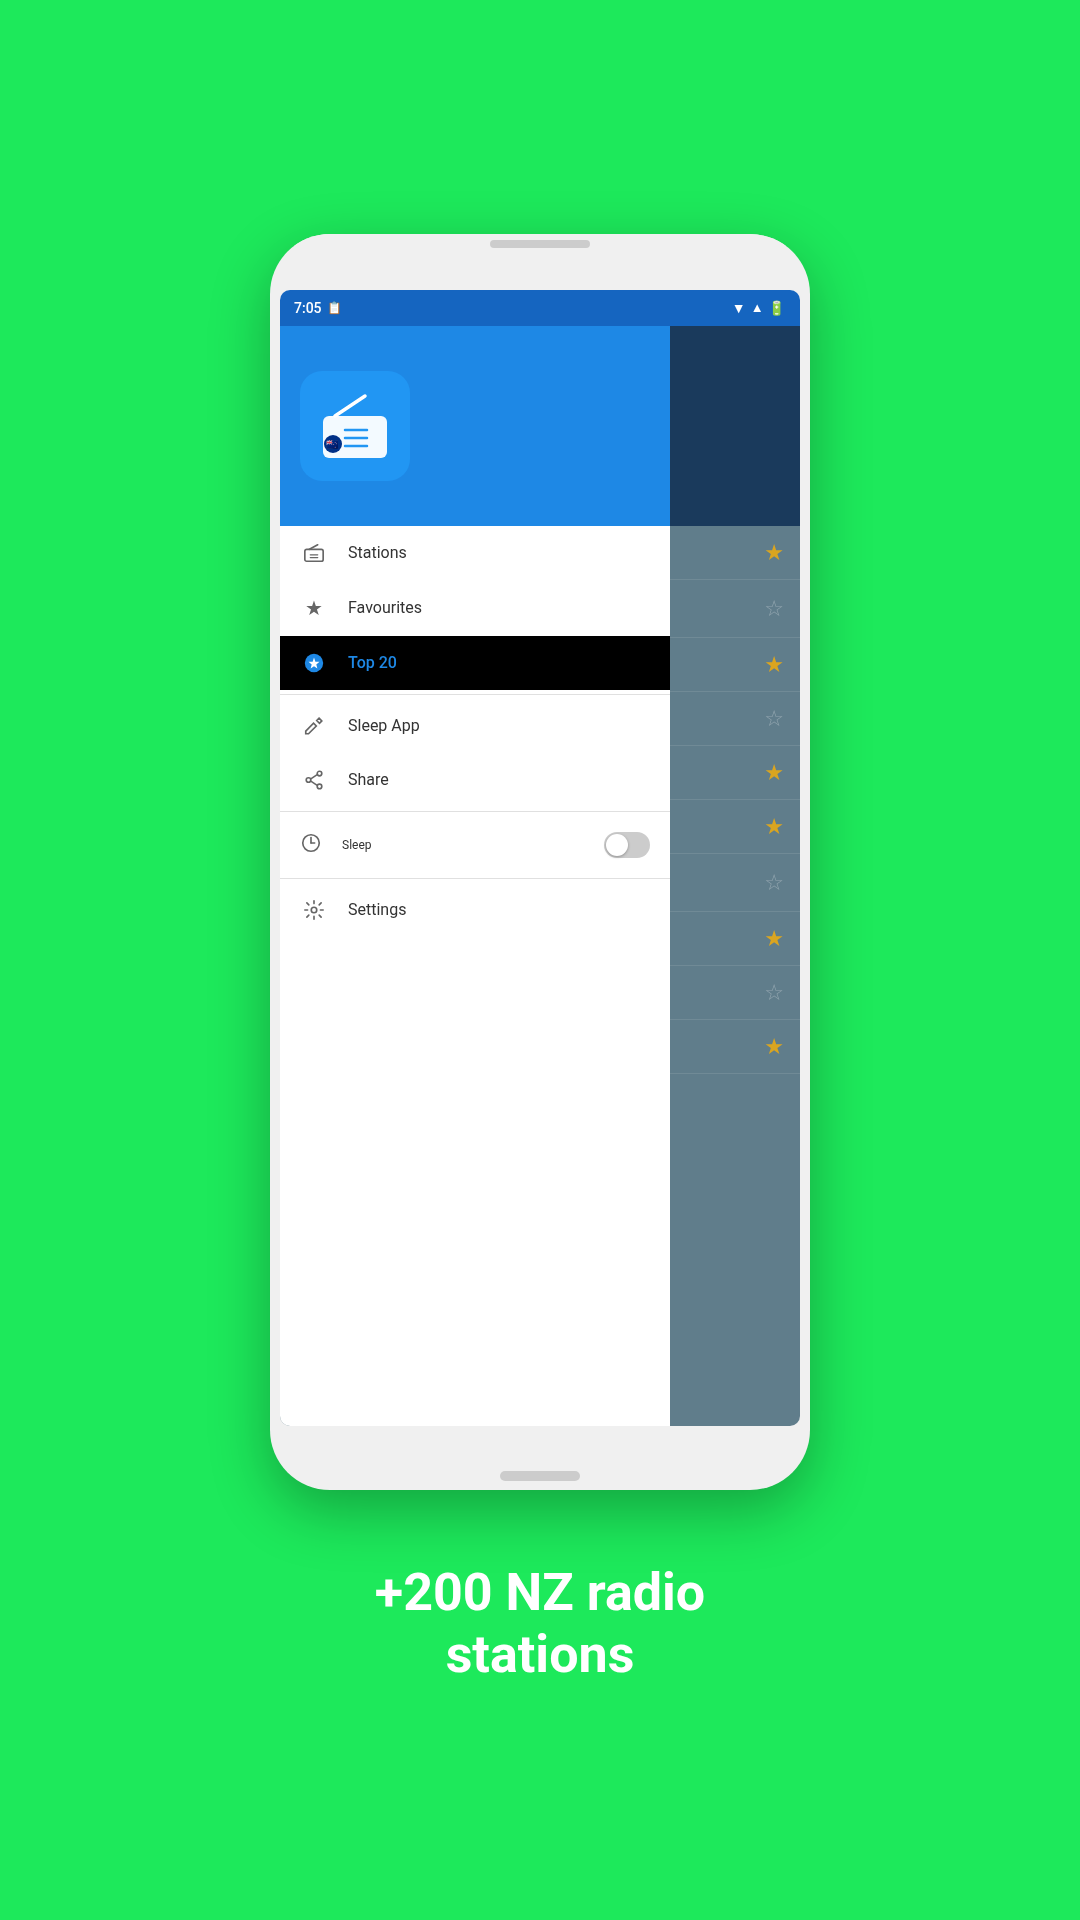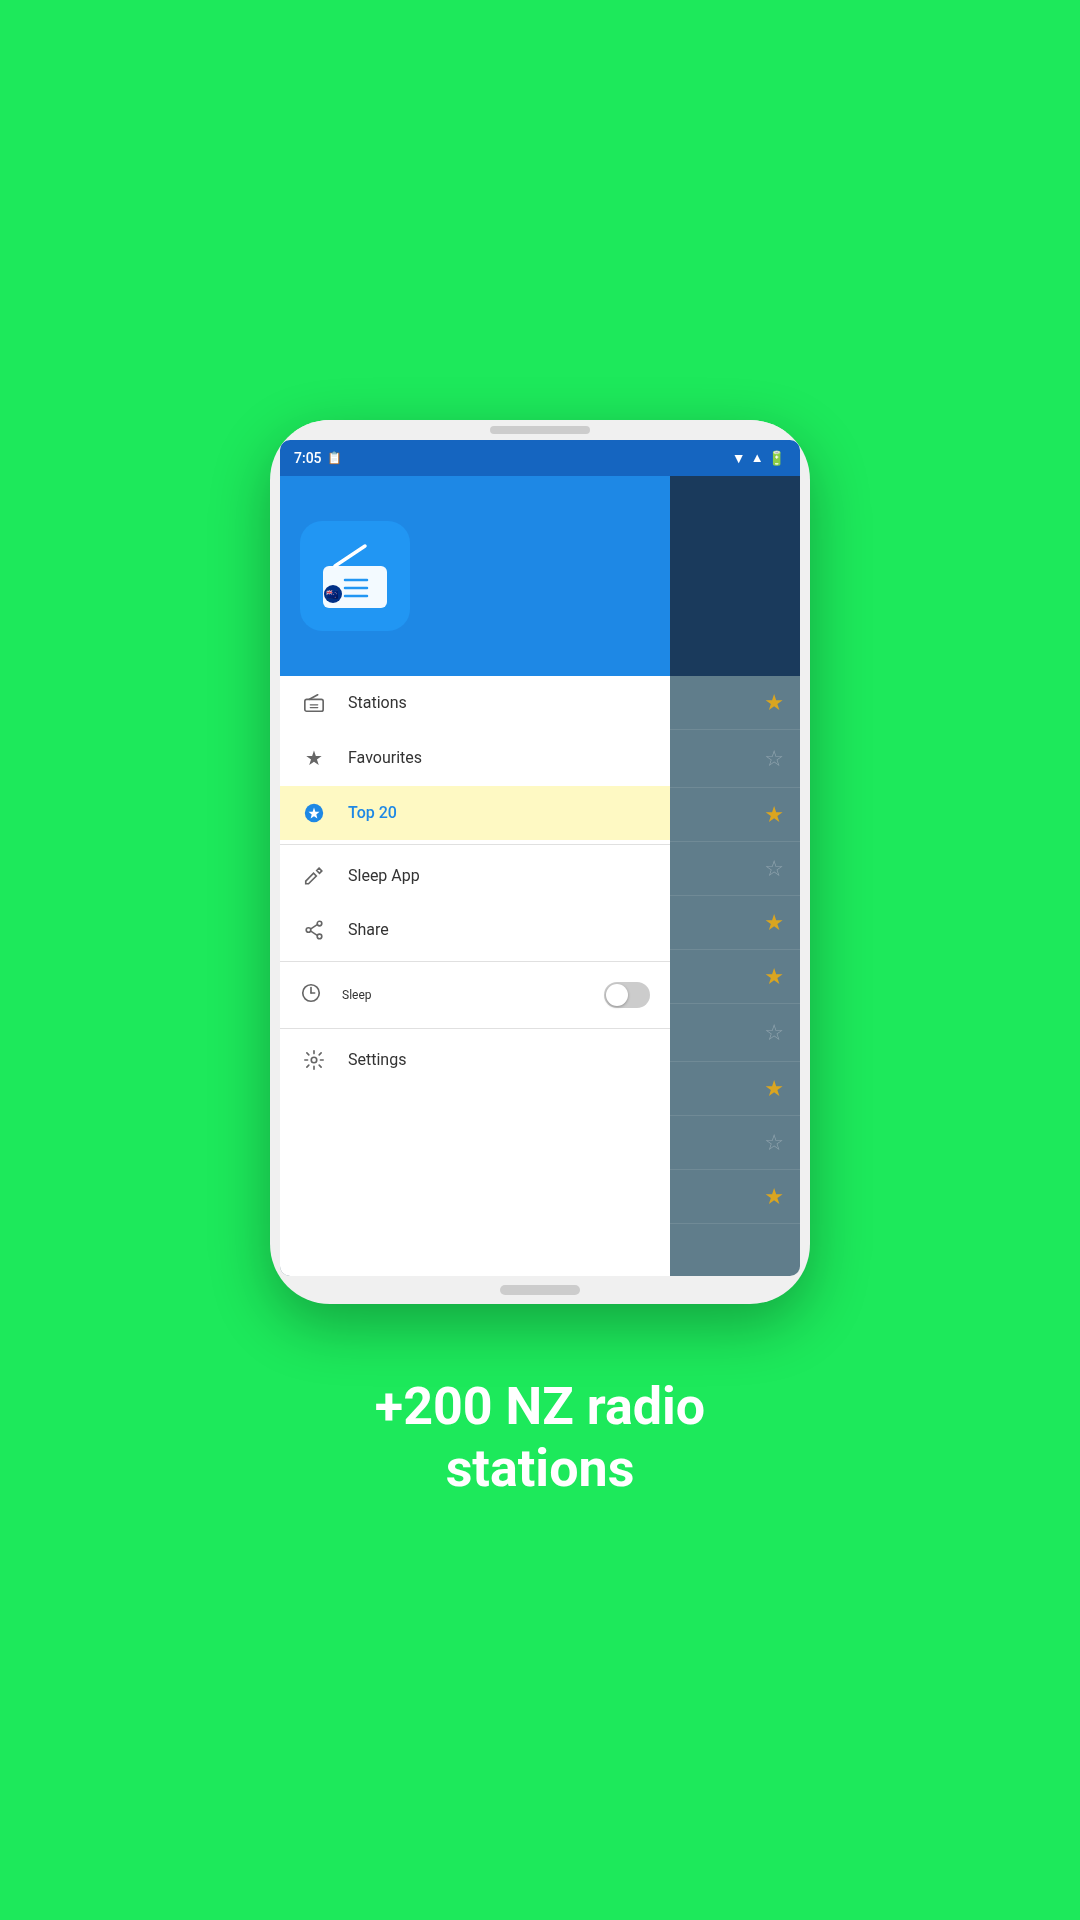--- a/index.html
+++ b/index.html
@@ -12,29 +12,30 @@
       flex-direction: column;
       align-items: center;
       justify-content: center;
       font-family: 'Roboto', Arial, sans-serif;
       overflow: hidden;
     }
 
     .phone-wrapper {
       position: relative;
       width: 540px;
-      height: 884px;
+      height: 1256px;
       background: #f0f0f0;
       border-radius: 60px;
       box-shadow: 0 20px 60px rgba(0,0,0,0.3);
       display: flex;
       flex-direction: column;
       align-items: center;
       overflow: hidden;
       margin-bottom: 60px;
+      gap: 36px;
     }
 
     .phone-top-bar {
       width: 100%;
       height: 12px;
       background: #f0f0f0;
       display: flex;
       justify-content: center;
       align-items: center;
       padding-top: 8px;
@@ -165,21 +166,21 @@
     .menu-item {
       display: flex;
       align-items: center;
       padding: 16px 20px;
       gap: 20px;
       cursor: pointer;
       background: #fff;
     }
 
     .menu-item.active {
-      background: #fef9c3;
+      background: #000000;
     }
 
     .menu-item .menu-icon {
       font-size: 22px;
       color: #666;
       width: 28px;
       display: flex;
       align-items: center;
       justify-content: center;
     }

